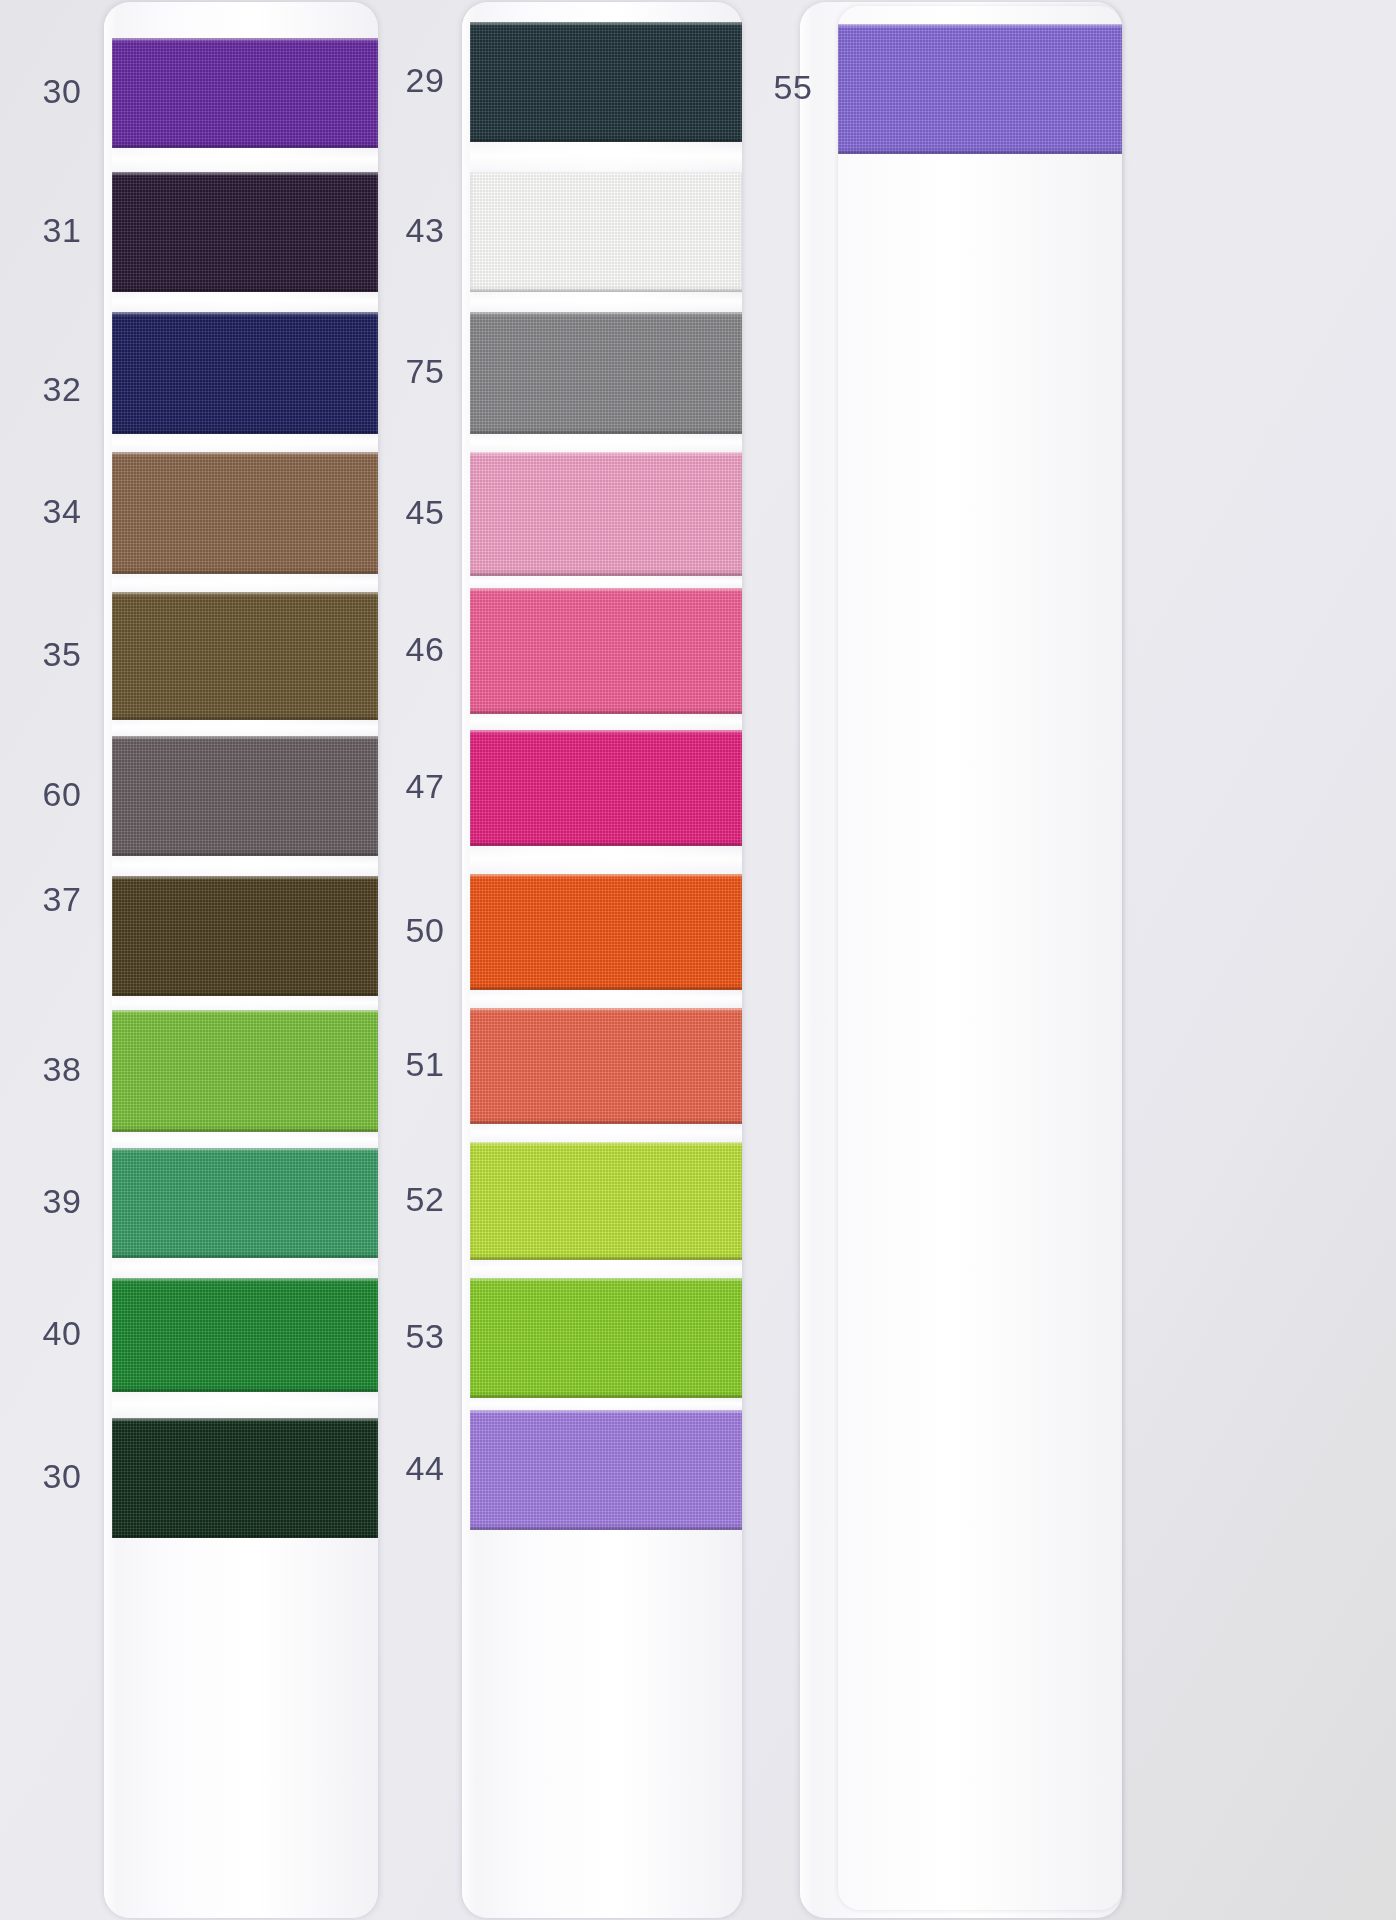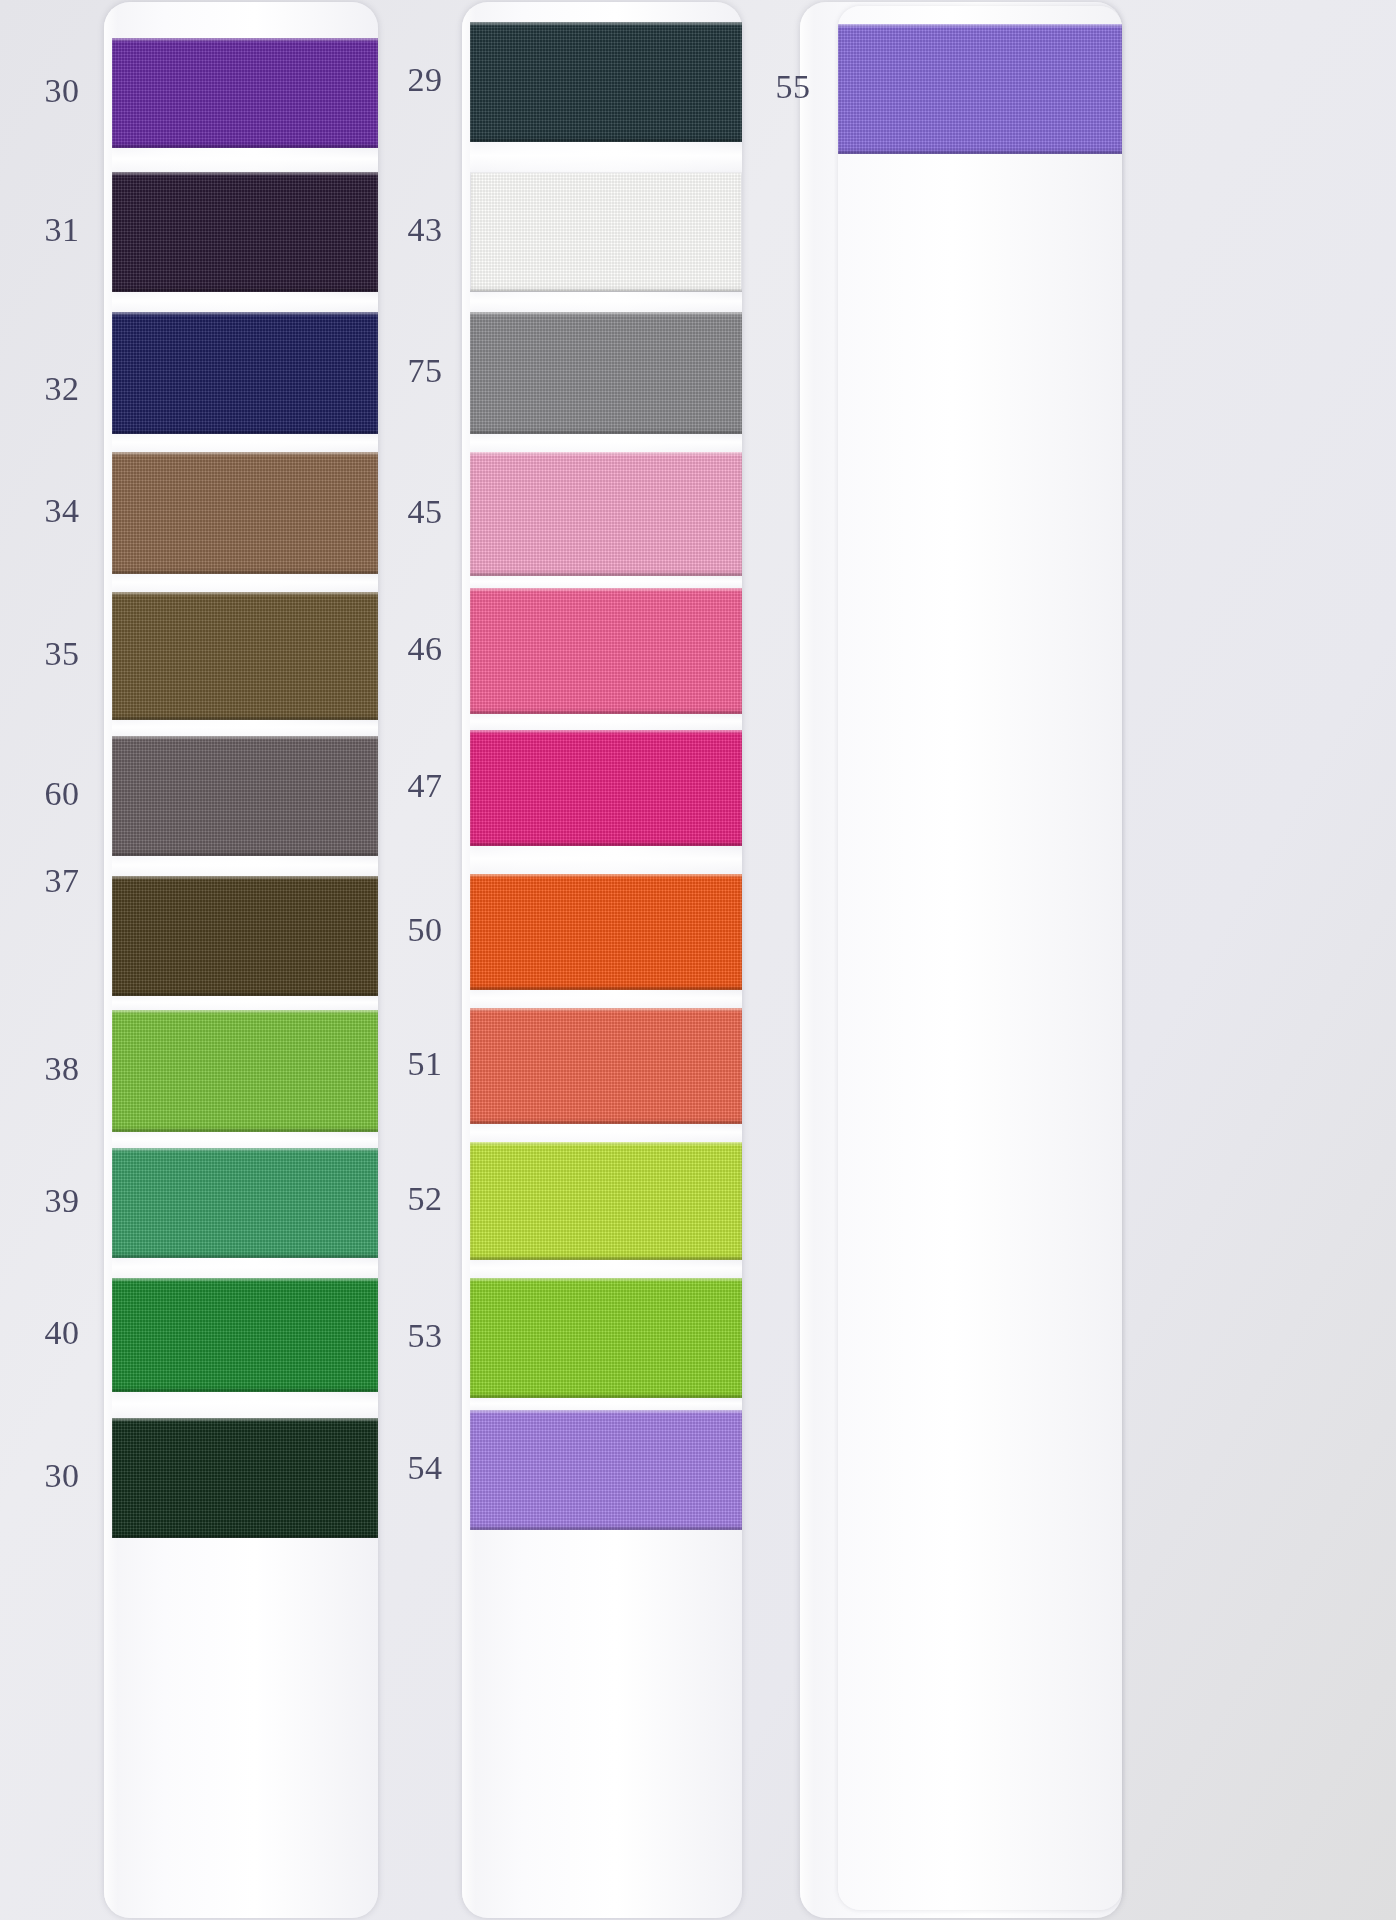--- a/index.html
+++ b/index.html
@@ -39,21 +39,21 @@
     content: "";
     position: absolute;
     top: 0; bottom: 0; left: 0; width: 14px;
     background: linear-gradient(90deg, rgba(255,255,255,.9), rgba(255,255,255,0));
     pointer-events: none;
   }
 
   
   .swatch-label {
     position: absolute;
-    font-family: Liberation Serif, serif;
+    font-family: Liberation Sans, sans-serif;
     font-size: 34px;
     color: #4a4a63;
     letter-spacing: .5px;
     text-align: center;
     line-height: 1;
     user-select: none;
   }
 
   
   .strip {
@@ -131,21 +131,21 @@
       <span class="edge-top"></span>
       <span class="edge-bot"></span>
     </div>
     <div class="gap-gloss" style="left: 112px; width: 266px; top: 856px; height: 20px;"></div>
     <div class="swatch-label" style="width: 70px; left: 27px; top: 777px;">60</div>
     <div class="strip" style="left: 112px; width: 266px; top: 876px; height: 120px; background-color: rgb(79, 65, 34);">
       <span class="edge-top"></span>
       <span class="edge-bot"></span>
     </div>
     <div class="gap-gloss" style="left: 112px; width: 266px; top: 996px; height: 14px;"></div>
-    <div class="swatch-label" style="width: 70px; left: 27px; top: 864px; text-align: center;">37</div>
+    <div class="swatch-label" style="width: 70px; left: 27px; top: 882px; text-align: center;">37</div>
     <div class="strip" style="left: 112px; width: 266px; top: 1010px; height: 122px; background-color: rgb(126, 198, 63);">
       <span class="edge-top"></span>
       <span class="edge-bot"></span>
     </div>
     <div class="gap-gloss" style="left: 112px; width: 266px; top: 1132px; height: 16px;"></div>
     <div class="swatch-label" style="width: 70px; left: 27px; top: 1052px;">38</div>
     <div class="strip" style="left: 112px; width: 266px; top: 1148px; height: 110px; background-color: rgb(61, 161, 105);">
       <span class="edge-top"></span>
       <span class="edge-bot"></span>
     </div>
@@ -220,21 +220,21 @@
     <div class="strip" style="left: 470px; width: 272px; top: 1278px; height: 120px; background-color: rgb(142, 213, 43);">
       <span class="edge-top"></span>
       <span class="edge-bot"></span>
     </div>
     <div class="gap-gloss" style="left: 470px; width: 272px; top: 1398px; height: 12px;"></div>
     <div class="swatch-label" style="width: 70px; left: 390px; top: 1319px;">53</div>
     <div class="strip" style="left: 470px; width: 272px; top: 1410px; height: 120px; background-color: rgb(166, 130, 232);">
       <span class="edge-top"></span>
       <span class="edge-bot"></span>
     </div>
-    <div class="swatch-label" style="width: 70px; left: 390px; top: 1451px;">54</div>
+    <div class="swatch-label" style="width: 70px; left: 390px; top: 1451px;">44</div>
     <div class="card" style="left: 800px; width: 322px; top: 2px; bottom: 2px;"></div>
     <div class="card-3-blank" style="left: 838px; width: 284px; top: 6px; bottom: 10px; border-radius: 22px; box-shadow: rgba(130, 130, 145, 0.22) 0px 0px 5px;"></div>
     <div class="strip" style="left: 838px; width: 284px; top: 24px; height: 130px; background-color: rgb(138, 110, 222);">
       <span class="edge-top"></span>
       <span class="edge-bot"></span>
     </div>
     <div class="swatch-label" style="width: 70px; left: 758px; top: 70px;">55</div>
   </div>
 
 </body></html>

